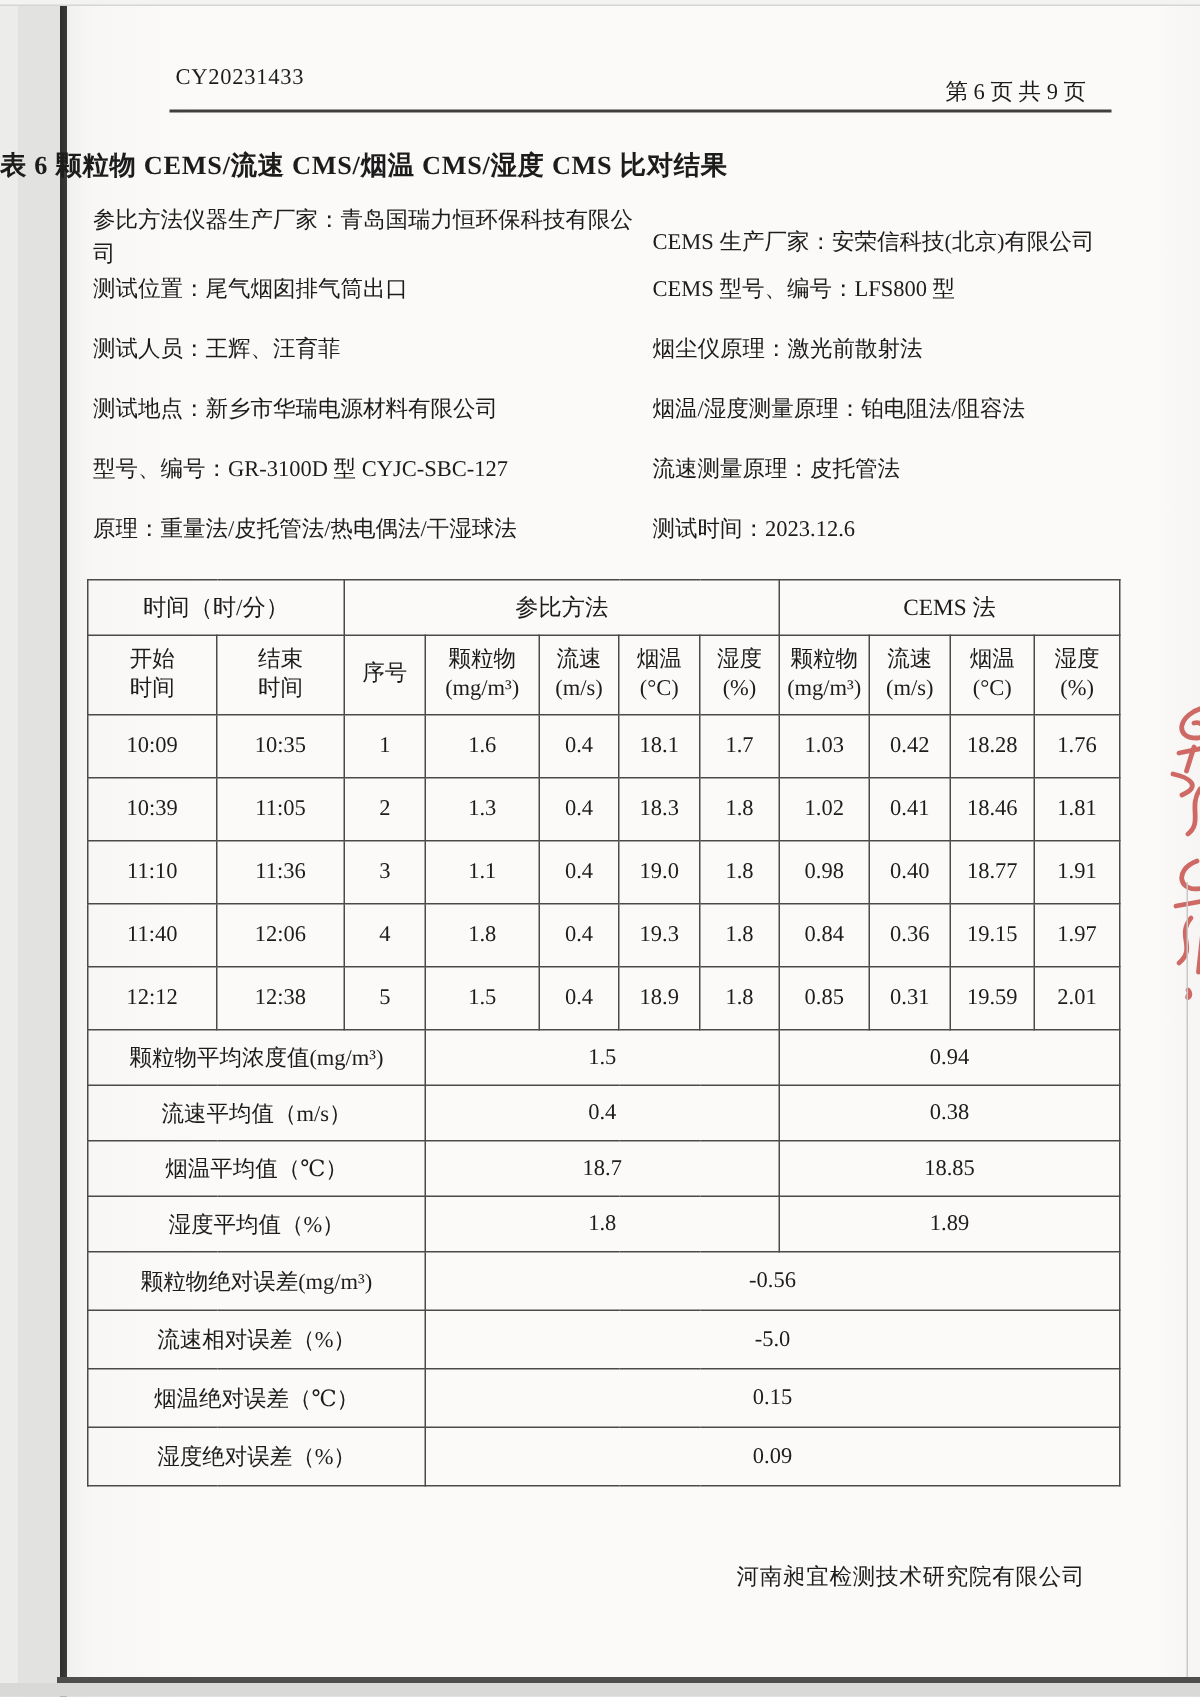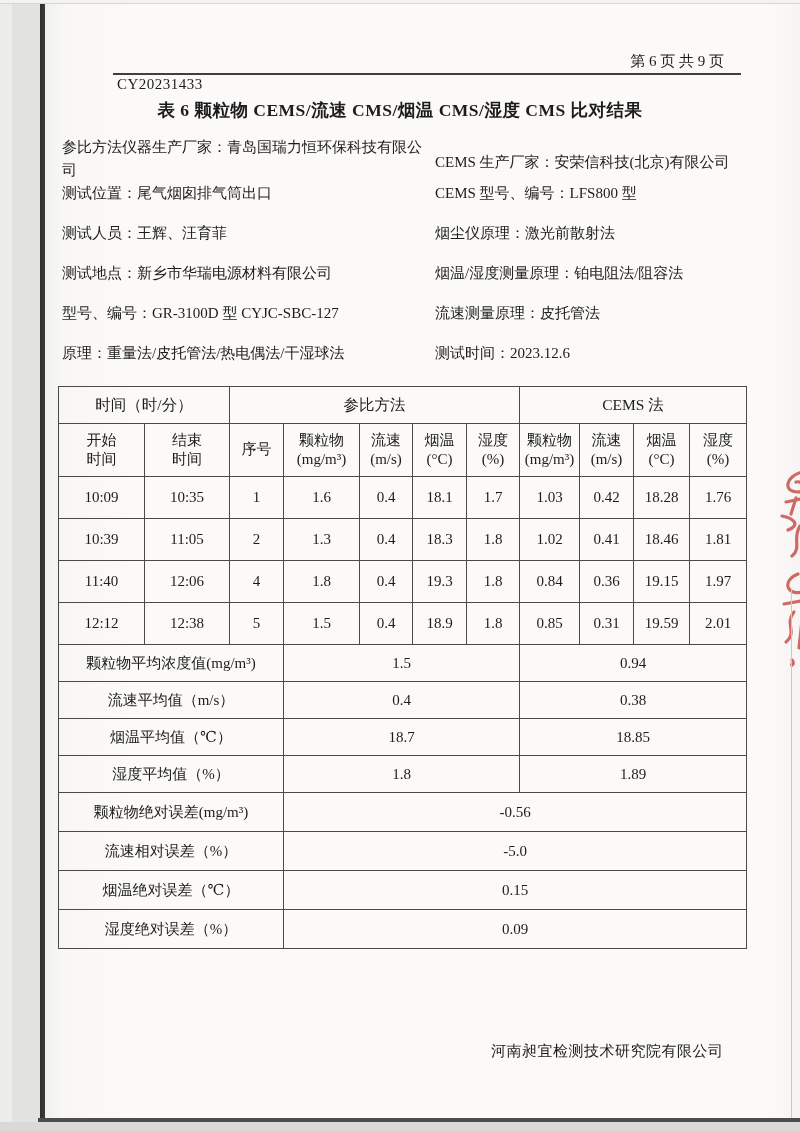--- a/index.html
+++ b/index.html
@@ -4,24 +4,24 @@
 <style>
   html,body{margin:0;padding:0;}
   body{width:800px;height:1131px;background:#dcdcda;font-family:"Liberation Serif","DejaVu Serif",serif;color:#1c1c1c;}
   .scan{position:relative;width:800px;height:1131px;overflow:hidden;
     background:linear-gradient(90deg,#ececea 0px,#ececea 12px,#e2e2e0 12px,#e2e2e0 40px,#2f2f2d 40px,#3b3b39 45px,#f1f1ef 45px,#f8f7f5 62px,#fbfaf8 130px,#fbfaf8 770px,#f6f5f3 800px);}
   .top-band{position:absolute;left:0;top:0;width:800px;height:3px;background:#f3f3f1;border-bottom:1px solid #d6d6d4;}
   .bottom-line{position:absolute;left:38px;top:1118px;width:762px;height:4px;background:#4e4e4c;}
   .below-band{position:absolute;left:0;top:1122px;width:800px;height:9px;background:#d9d9d7;}
   .right-scan-line{position:absolute;left:791px;top:588px;width:1px;height:530px;background:#c8c8c6;}
 
-  .report-no{position:absolute;left:117px;top:44px;font-size:15px;letter-spacing:.5px;margin-top:32px;}
+  .report-no{position:absolute;left:117px;top:44px;font-size:15px;letter-spacing:.5px;}
   .page-ind{position:absolute;right:76px;top:52px;font-size:15px;}
   .header-rule{position:absolute;left:113px;top:73px;width:628px;height:2px;background:#3f3f3d;}
-  .doc-title{position:absolute;left:0;top:98px;width:800px;text-align:center;font-size:17.5px;font-weight:bold;letter-spacing:.5px;}
+  .doc-title{position:absolute;left:0;top:98px;width:800px;text-align:left;font-size:17.5px;font-weight:bold;letter-spacing:.5px;}
 
   .meta-row{position:absolute;left:62px;width:690px;display:flex;font-size:15px;line-height:23px;}
   .meta-left{width:373px;flex:0 0 373px;}
   .meta-right{flex:1;}
   .meta-right.low{padding-top:15px;}
 
   table.cmp{position:absolute;left:58px;top:386px;width:688px;border-collapse:collapse;table-layout:fixed;font-size:15px;}
   table.cmp td{border:1px solid #4a4a4a;text-align:center;vertical-align:middle;padding:0 1px;}
   tbody.hgroup td{height:36px;font-size:15.5px;}
   tbody.hsub td{height:52px;white-space:pre-line;line-height:1.3;}
@@ -136,20 +136,33 @@
           <td>1.3</td>
           <td>0.4</td>
           <td>18.3</td>
           <td>1.8</td>
           <td>1.02</td>
           <td>0.41</td>
           <td>18.46</td>
           <td>1.81</td>
         </tr>
         <tr>
+          <td>11:10</td>
+          <td>11:36</td>
+          <td>3</td>
+          <td>1.1</td>
+          <td>0.4</td>
+          <td>19.0</td>
+          <td>1.8</td>
+          <td>0.98</td>
+          <td>0.40</td>
+          <td>18.77</td>
+          <td>1.91</td>
+        </tr>
+        <tr>
           <td>11:40</td>
           <td>12:06</td>
           <td>4</td>
           <td>1.8</td>
           <td>0.4</td>
           <td>19.3</td>
           <td>1.8</td>
           <td>0.84</td>
           <td>0.36</td>
           <td>19.15</td>

